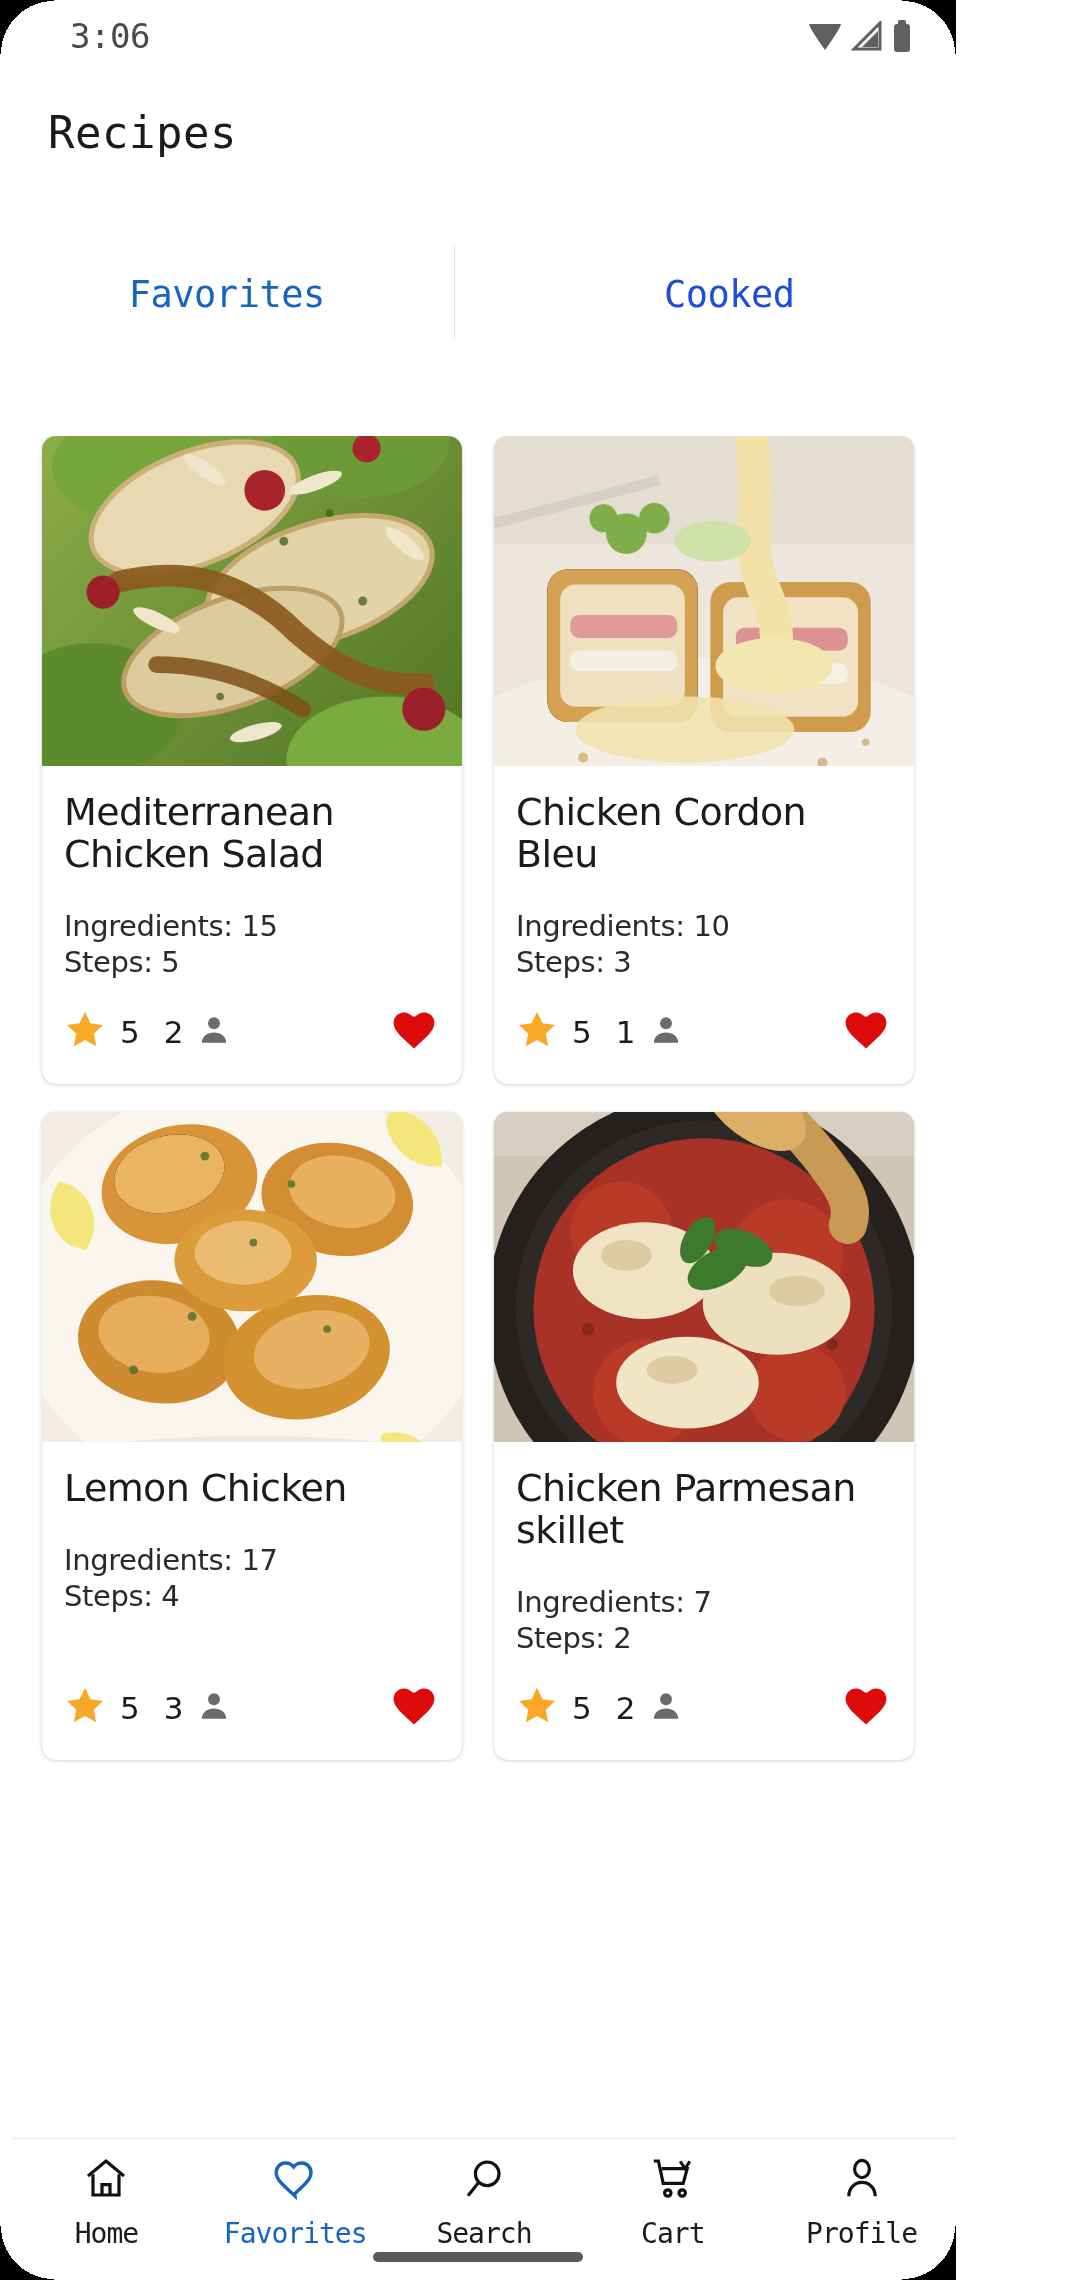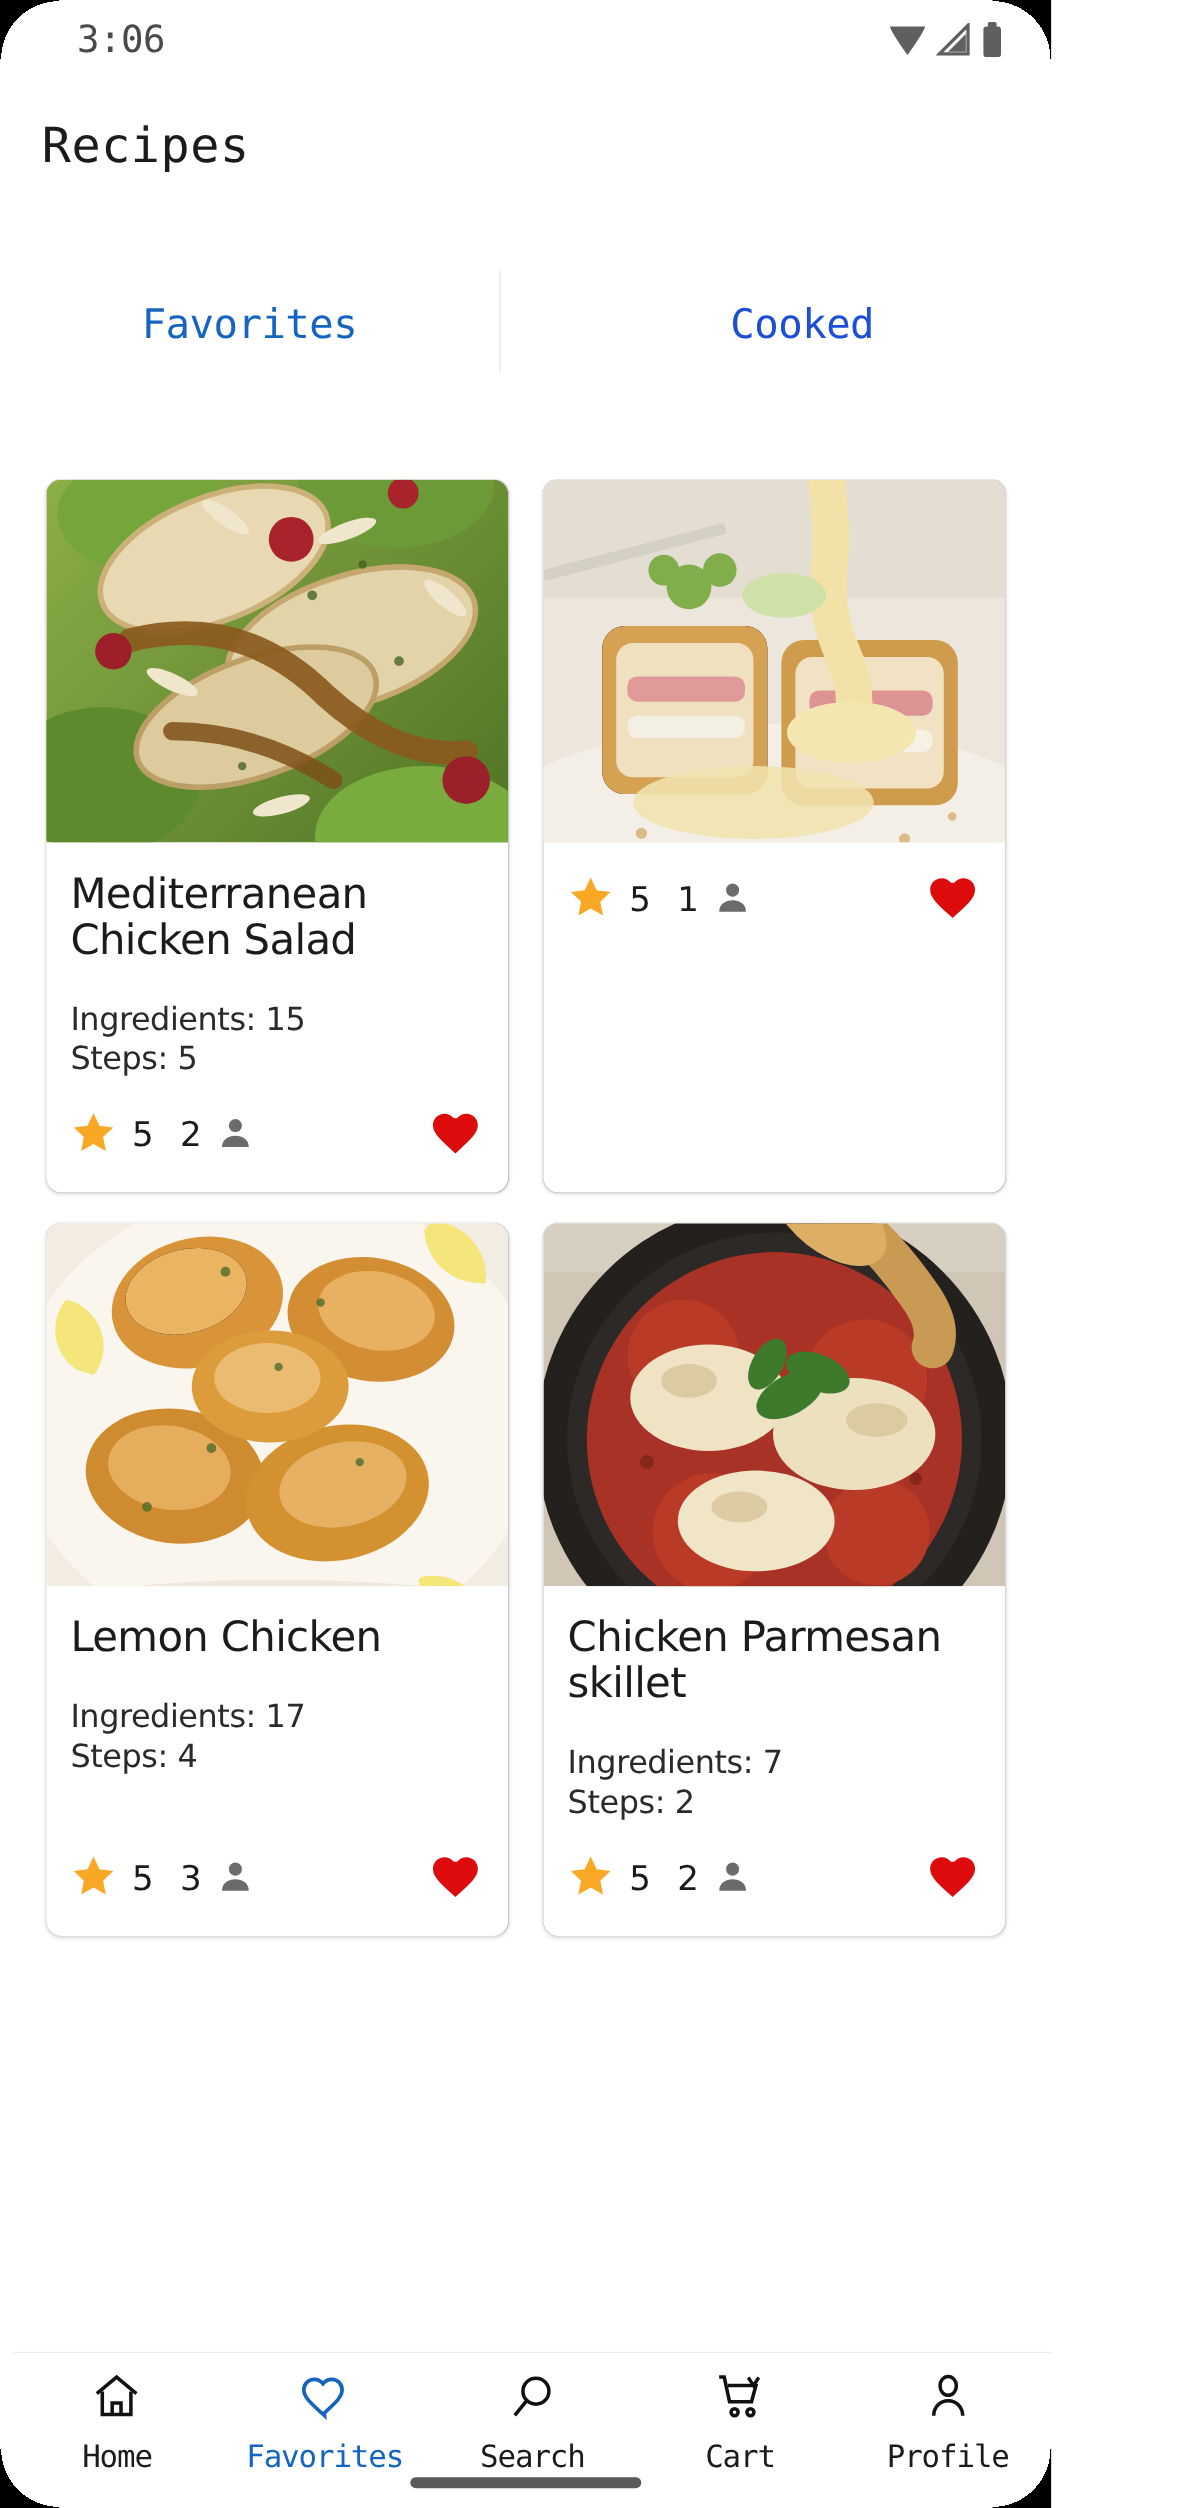--- a/index.html
+++ b/index.html
@@ -62,21 +62,21 @@
     align-items: center;
     gap: 9px;
   }
   .status-icons svg { display: block; }
 
   
   .app-bar {
     height: 120px;
     display: flex;
     align-items: center;
-    padding: 0 38px;
+    padding: 0 48px;
   }
   .app-title {
     font-family: "DejaVu Sans Mono", monospace;
     font-size: 44px;
     color: #1b1b1b;
     letter-spacing: 0.5px;
   }
 
   
   .tab-bar {
@@ -361,20 +361,25 @@
             <ellipse cx="172" cy="118" rx="30" ry="16" fill="#cfe0a8"></ellipse>
             <g fill="#c79a4a" opacity="0.6">
               <circle cx="70" cy="288" r="4"></circle>
                 <circle cx="112" cy="300" r="3.5"></circle>
               <circle cx="258" cy="292" r="4"></circle>
                 <circle cx="292" cy="276" r="3"></circle>
             </g>
             <path d="M0 104 L130 70" stroke="#cfcabf" stroke-width="8" opacity="0.7"></path>
           </svg>
         </div>
+        <div class="card-body">
+          <div class="card-title">Chicken Cordon Bleu</div>
+          <div class="card-meta">Ingredients: 10</div>
+          <div class="card-meta">Steps: 3</div>
+        </div>
         <div class="card-footer">
           <div class="rating-group">
             <span>
               <svg width="42" height="42" viewBox="0 0 24 24">
                   <path d="M12 1.6l3.1 6.6 7.2.9-5.3 5 1.4 7.2L12 17.7 5.6 21.3 7 14.1 1.7 9.1l7.2-.9z" fill="#f9a825"></path>
                 </svg>
             </span>
             <span class="rating-value">5</span>
             <span class="rating-count">1</span>
             <span>

